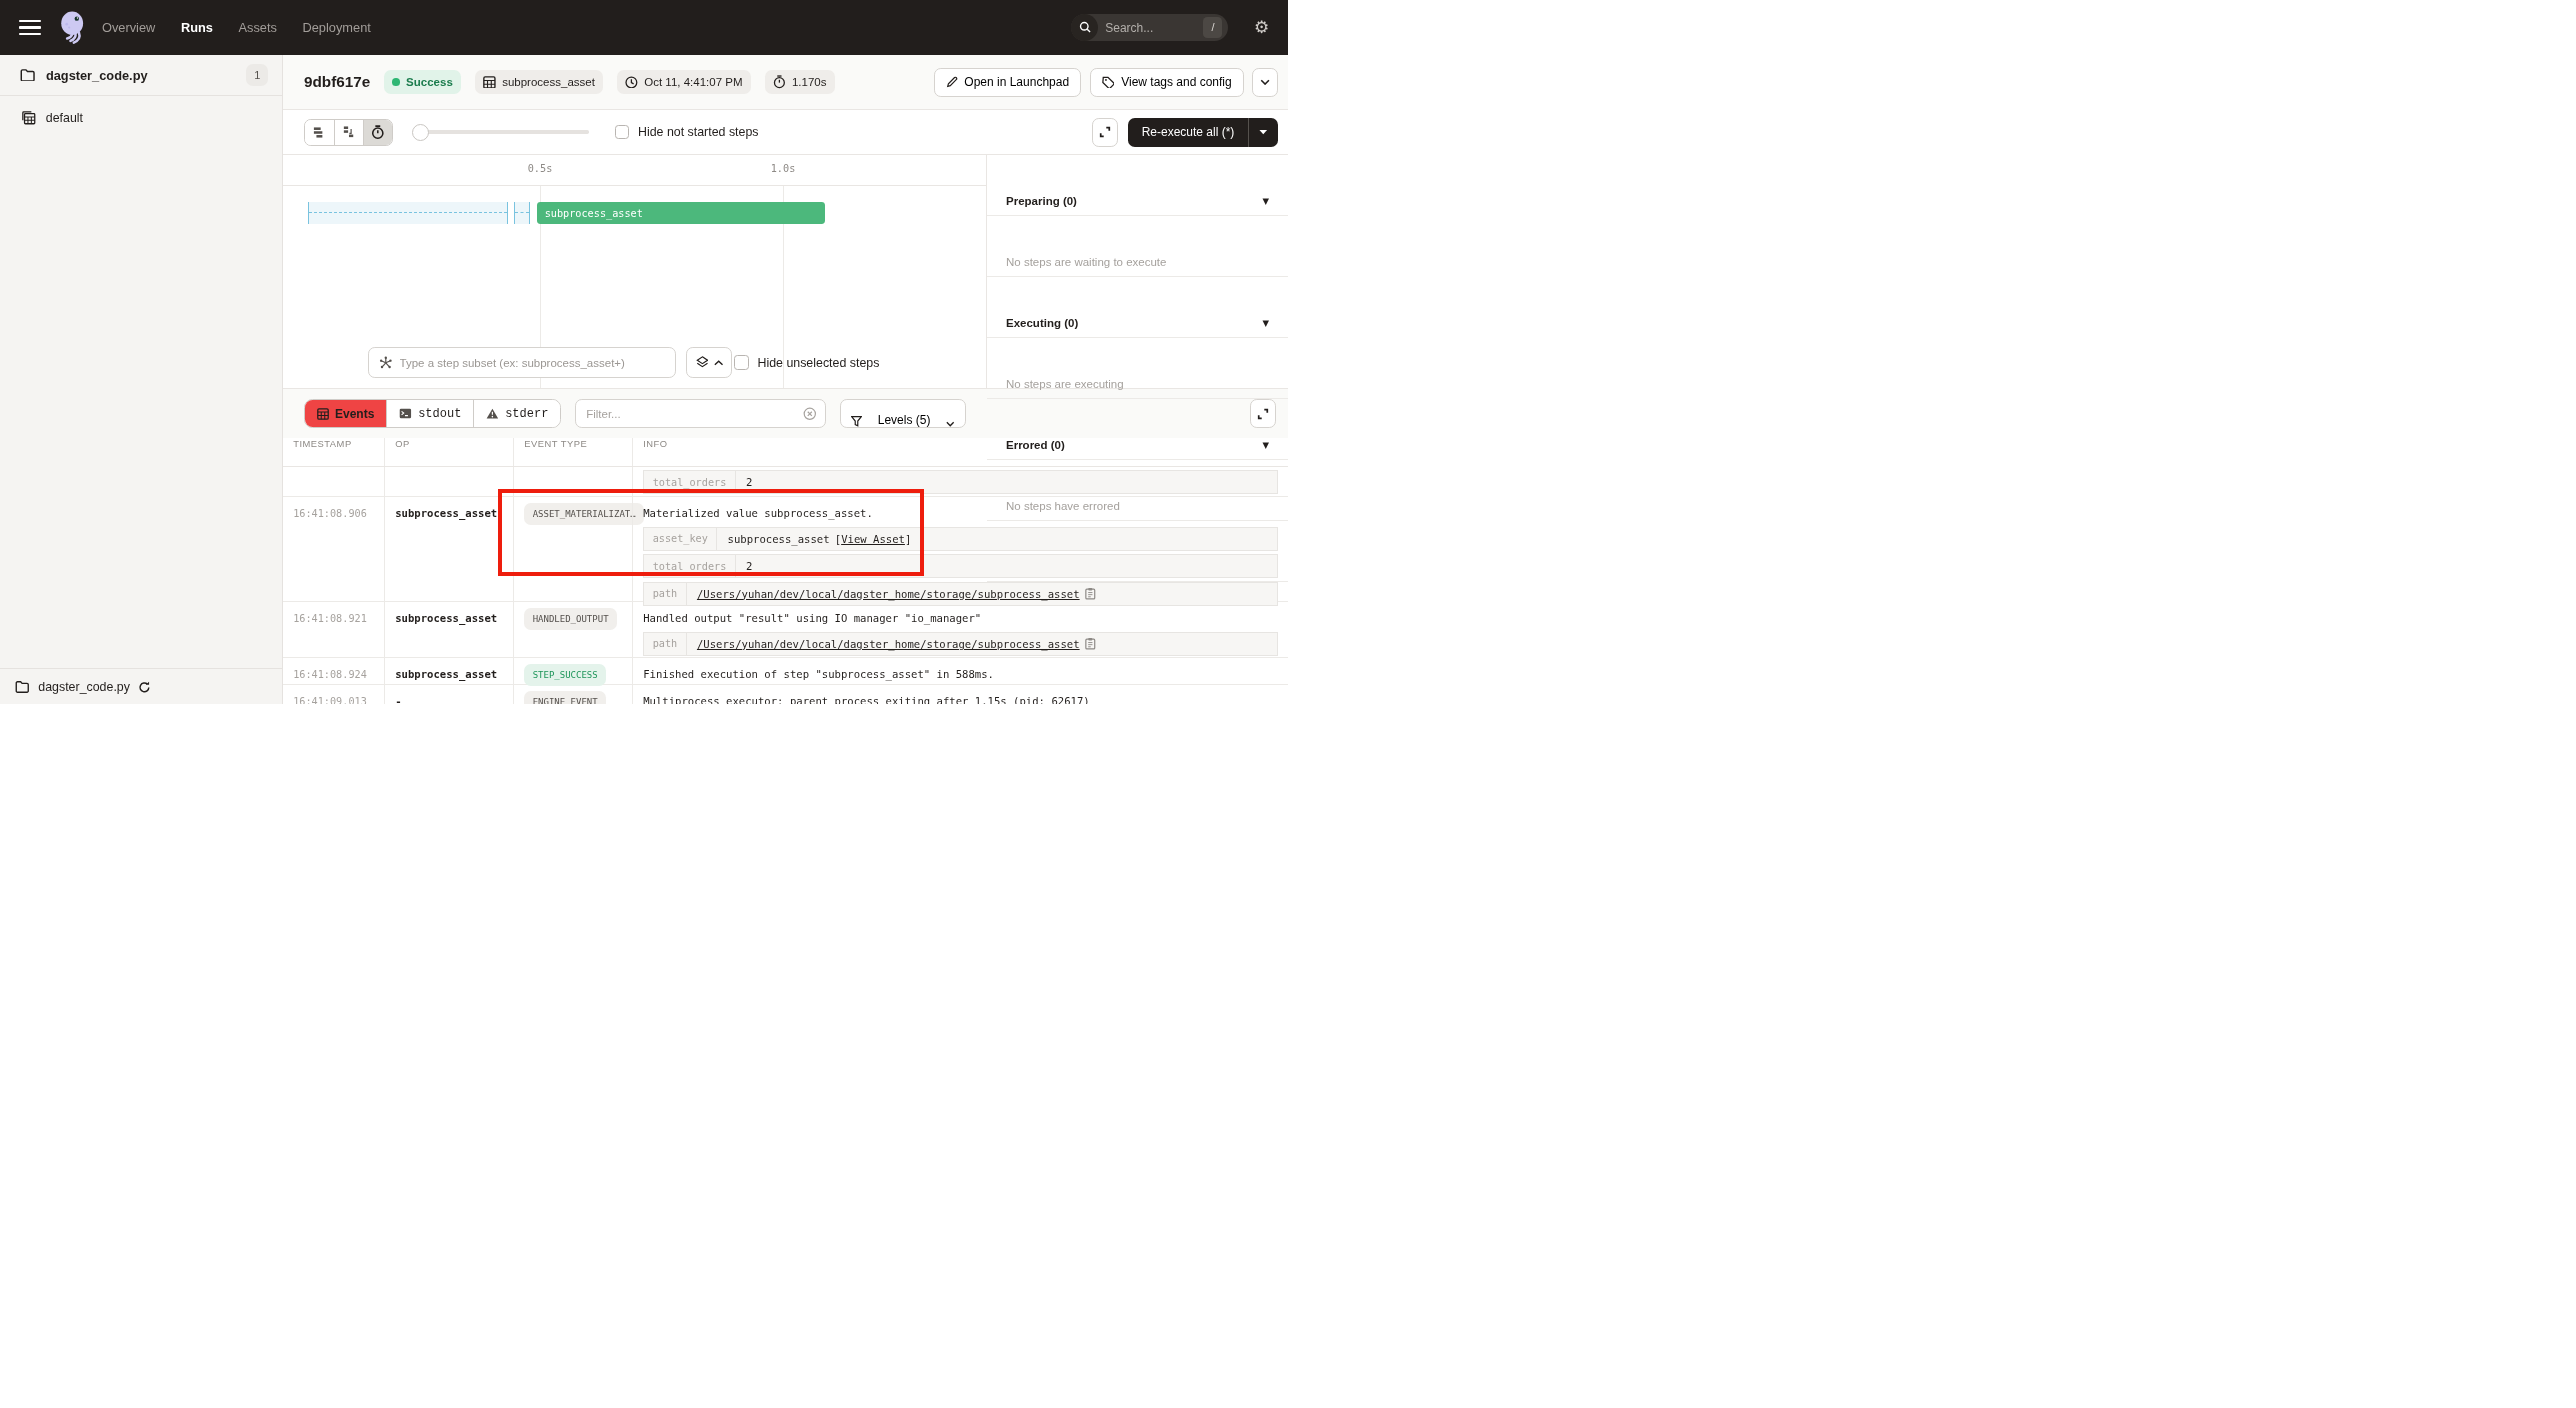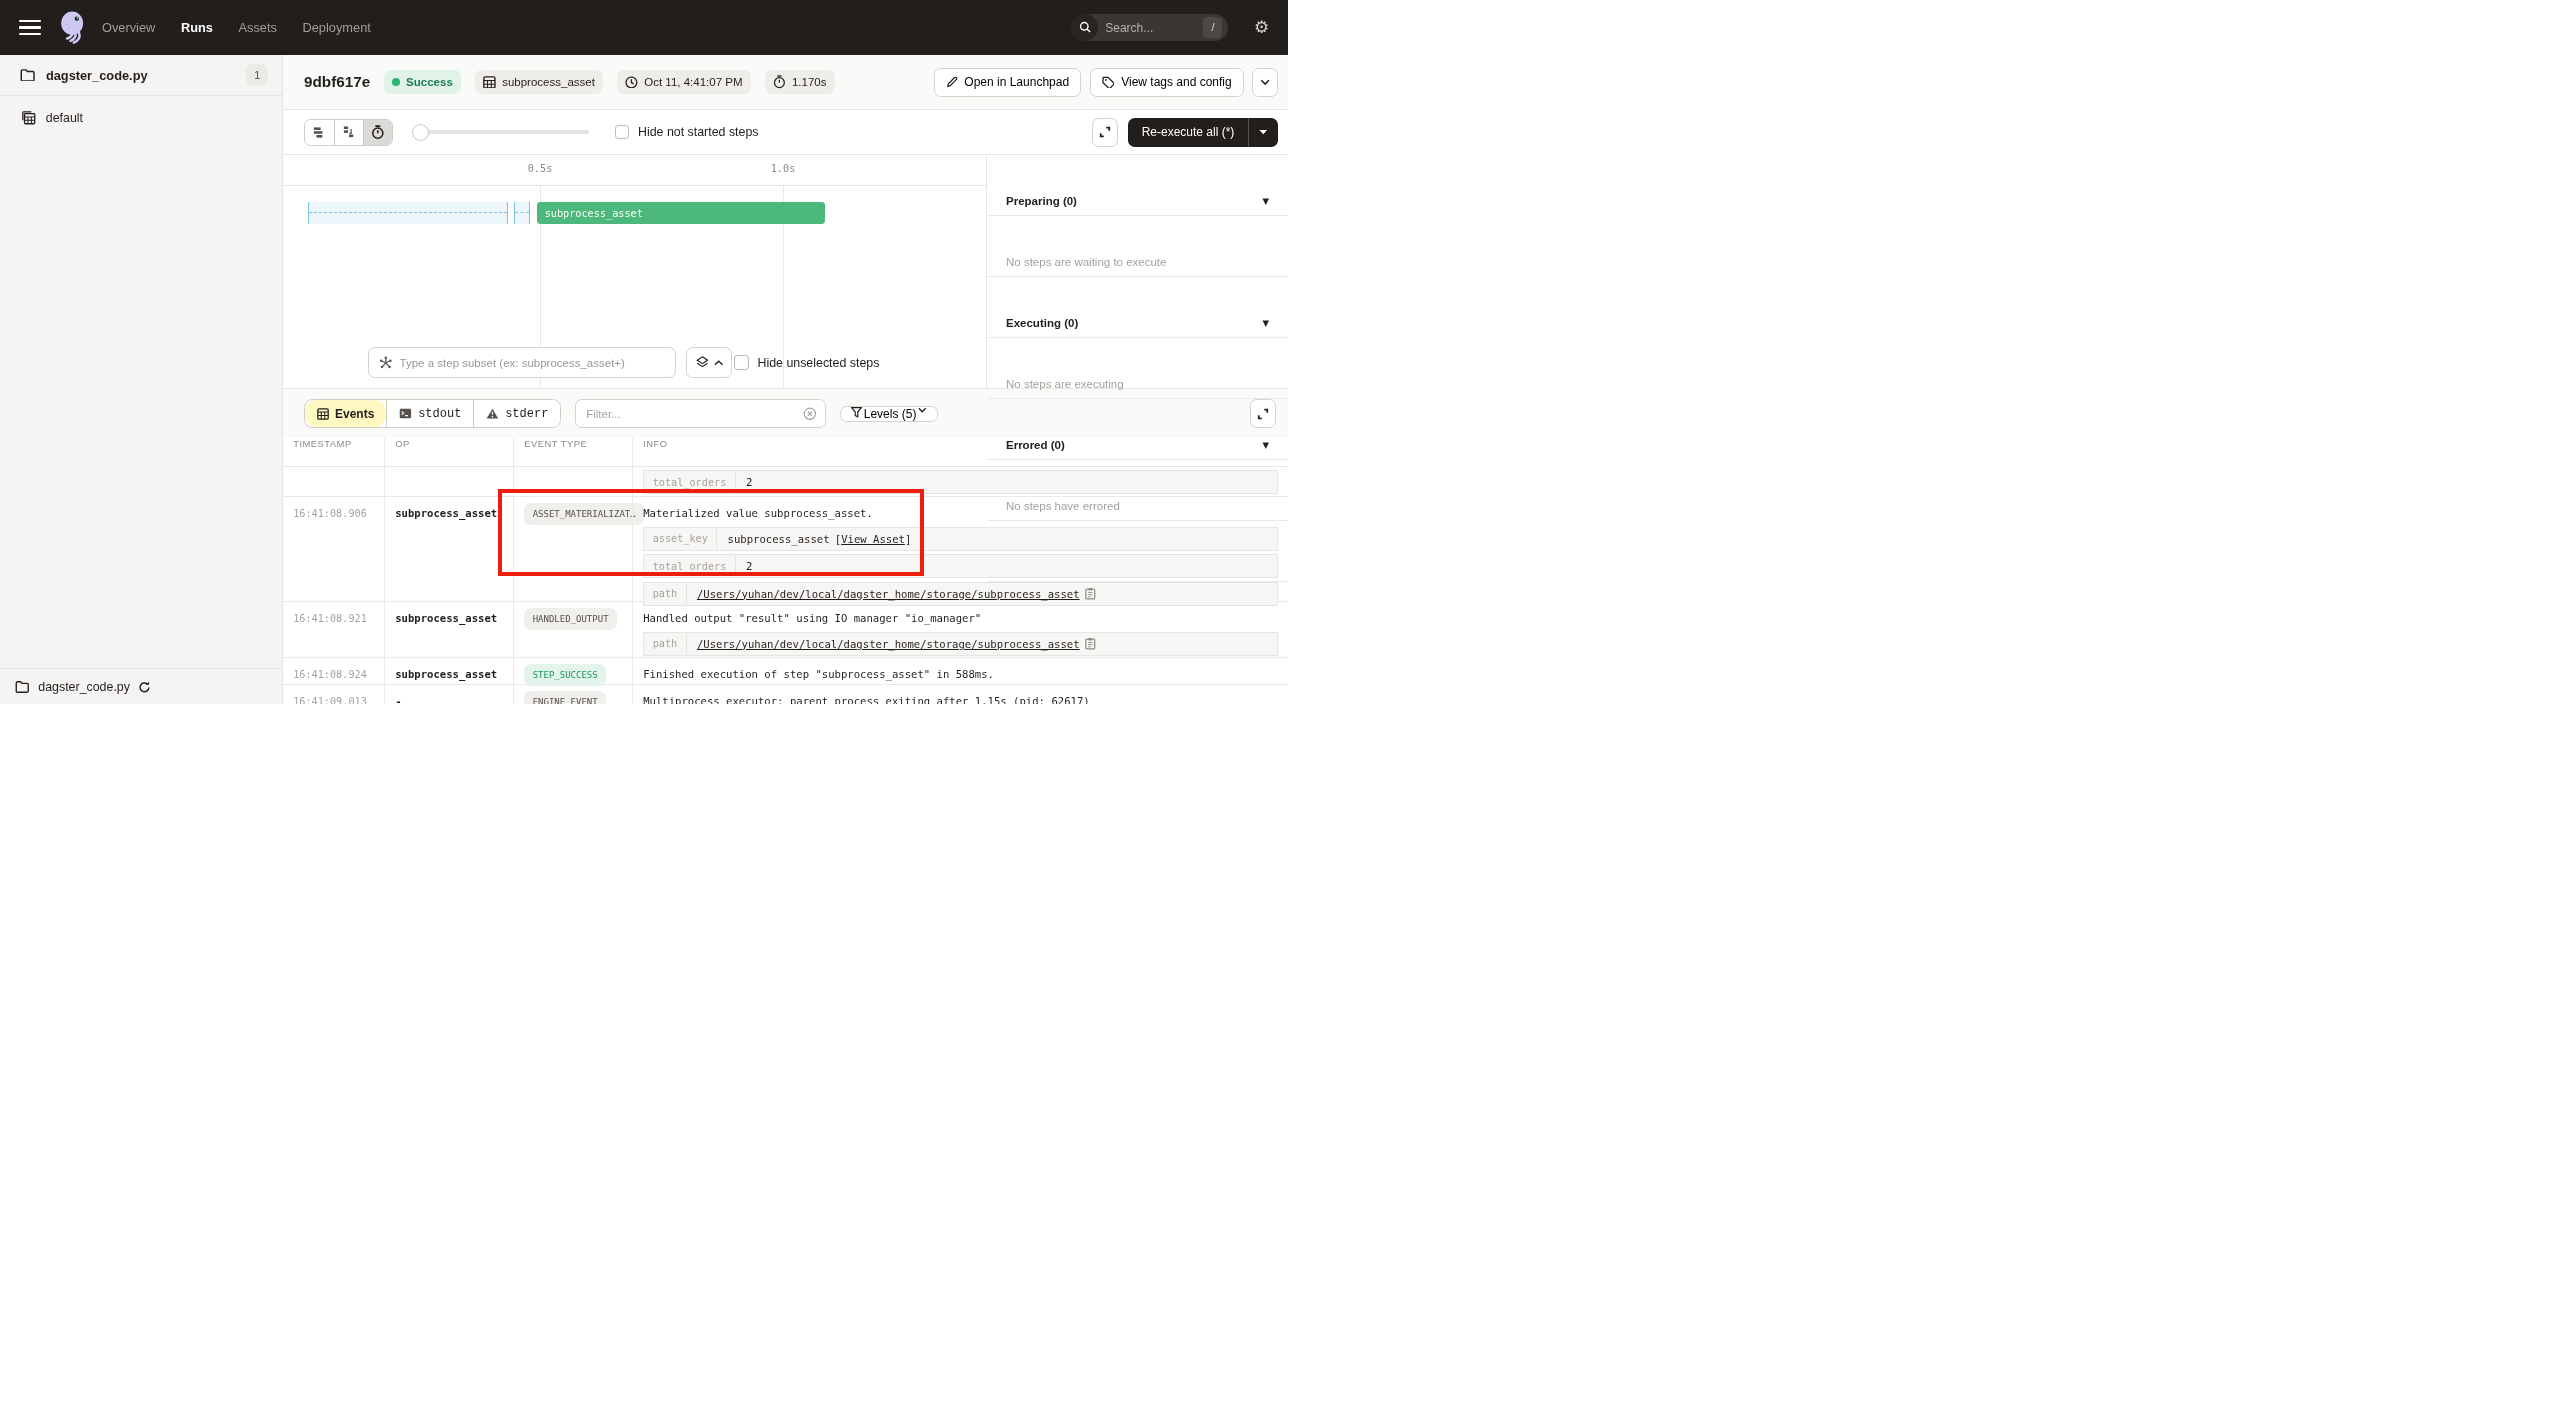--- a/index.html
+++ b/index.html
@@ -96,27 +96,27 @@
   .srow.hdr { font-size:11.5px; font-weight:bold; }
   .srow.cap { font-size:11.5px; color:#a5a19d; }
   .srow .grow { flex:1; }
   .tri { font-family:"DejaVu Sans", sans-serif; font-size:8.5px; color:#221e1c; }
 
   
   .log-toolbar { height:49px; background:#fafaf8; display:flex; align-items:center; padding:0 12px 0 21px; }
   .tab-group { display:flex; border:0.9px solid #cfccc8; border-radius:8.5px; overflow:hidden; height:29px; background:#fff; }
   .tab { display:flex; align-items:center; gap:6px; padding:0 12px; font-size:12px; cursor:pointer; background:#fff; }
   .tab + .tab { border-left:0.9px solid #cfccc8;font-family:Liberation Mono, monospace; }
-  .tab.active { background:#fef9c3; font-weight:bold;border-radius:12px; }
+  .tab.active { background:#ef4444; font-weight:bold; }
   .filter-box { width:251px; height:29px; border:0.9px solid #d6d3cf; border-radius:6.8px; background:#fff; margin-left:13.6px;
     display:flex; align-items:center; padding:0 8.5px 0 10.2px; }
   .filter-box input { border:none; outline:none; flex:1; font-size:11.5px; background:transparent; }
   .filter-box input::placeholder { color:#a6a29e; }
-  .levels-btn { height:16px; border:0.9px solid #d6d3cf; border-radius:6.8px; background:#fff; margin-left:13.6px;
-    display:flex; align-items:flex-start; gap:2px; padding:0 10.2px; font-size:12px; cursor:pointer; }
+  .levels-btn { height:29px; border:0.9px solid #d6d3cf; border-radius:6.8px; background:#fff; margin-left:13.6px;
+    display:flex; align-items:flex-end; gap:16px; padding:0 10.2px; font-size:12px; cursor:pointer; }
   .lt-spacer { flex:1; }
 
   
   .etable { position:relative; height:267px; overflow:hidden; }
   .ehead { height:29px; display:flex; border-bottom:0.9px solid #e9e6e3; align-items:center; }
   .ehead .c { font-size:9.4px; letter-spacing:0.5px; color:#8d8985; padding-left:10.2px; }
   .c.ts { width:101px; flex:none; } .c.op { width:129px; flex:none; } .c.et { width:119px; flex:none; } .c.info { flex:1; }
   .erow { display:flex; border-bottom:0.9px solid #eceae7; }
   .erow .c { padding-top:7.7px; padding-left:10.2px; }
   .ehead .c, .erow .c { border-left:0.9px solid #eceae7; height:100%; }

